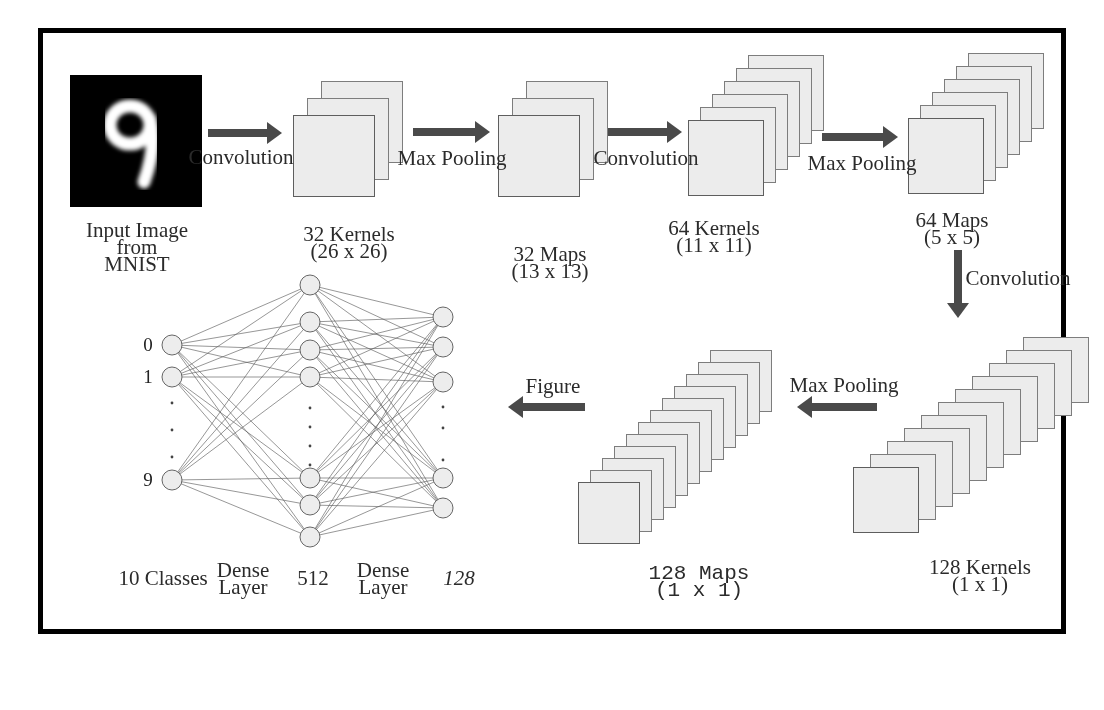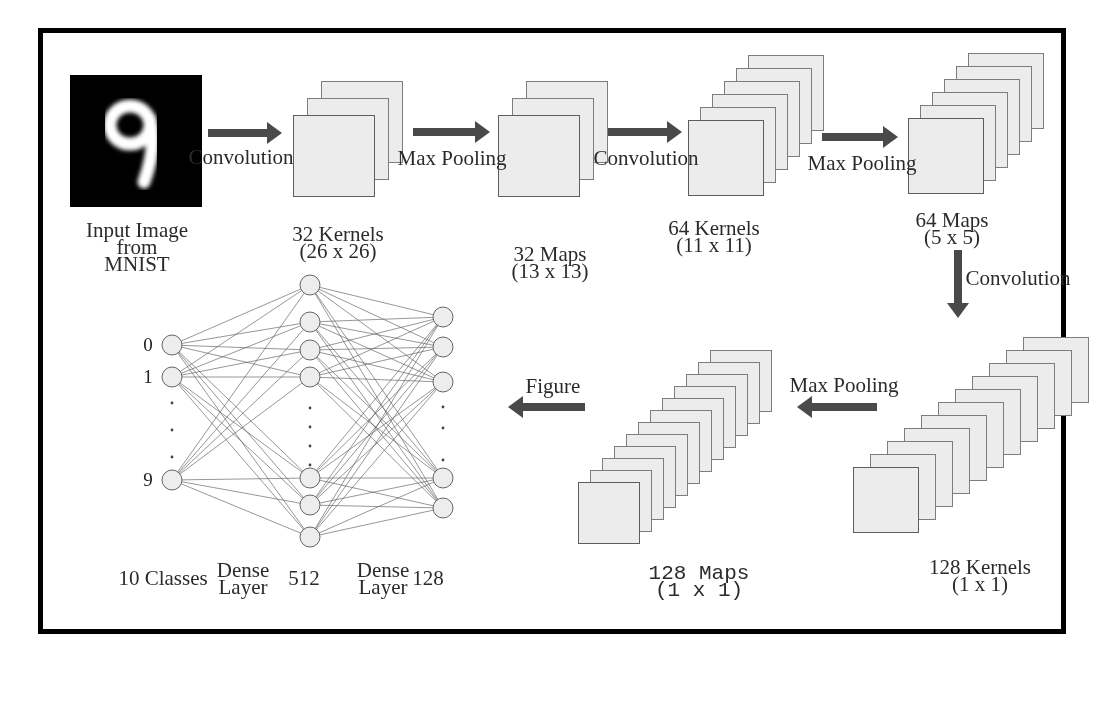--- a/index.html
+++ b/index.html
@@ -50,21 +50,21 @@
     </svg>
   </div>
   <div class="lbl" style="left:137px;top:222px;font-family:Liberation Serif, serif;">Input Image
 from
 MNIST</div>
 
   <div id="diagram">
       <div class="sq" style="left: 321px; top: 81px; width: 82px; height: 82px;"></div>
       <div class="sq" style="left: 307px; top: 98px; width: 82px; height: 82px;"></div>
       <div class="sq front" style="left: 293px; top: 115px; width: 82px; height: 82px;"></div>
-      <div class="lbl" style="left: 338px; top: 226px;">32 Kernels
+      <div class="lbl" style="left: 349px; top: 226px;">32 Kernels
 (26 x 26)</div>
       <div class="sq" style="left: 526px; top: 81px; width: 82px; height: 82px;"></div>
       <div class="sq" style="left: 512px; top: 98px; width: 82px; height: 82px;"></div>
       <div class="sq front" style="left: 498px; top: 115px; width: 82px; height: 82px;"></div>
       <div class="lbl" style="left: 550px; top: 226px; margin-top: 20px;">32 Maps
 (13 x 13)</div>
       <div class="sq" style="left: 748px; top: 55px; width: 76px; height: 76px;"></div>
       <div class="sq" style="left: 736px; top: 68px; width: 76px; height: 76px;"></div>
       <div class="sq" style="left: 724px; top: 81px; width: 76px; height: 76px;"></div>
       <div class="sq" style="left: 712px; top: 94px; width: 76px; height: 76px;"></div>
@@ -117,24 +117,24 @@
       <div class="lbl" style="left: 862px; top: 155px;">Max Pooling</div>
       <div class="arrow down" style="left: 947px; top: 250px; width: 22px; height: 68px;"></div>
       <div class="lbl" style="left: 1018px; top: 270px;">Convolution</div>
       <div class="arrow left" style="left: 797px; top: 396px; width: 80px; height: 22px;"></div>
       <div class="lbl" style="left: 844px; top: 377px;">Max Pooling</div>
       <div class="arrow left" style="left: 508px; top: 396px; width: 77px; height: 22px;"></div>
       <div class="lbl" style="left: 553px; top: 378px;">Figure</div>
       <div class="lbl" style="left: 163px; top: 570px;">10 Classes</div>
       <div class="lbl" style="left: 243px; top: 562px;">Dense
 Layer</div>
-      <div class="lbl" style="left: 304px; top: 570px;">512</div>
+      <div class="lbl" style="left: 313px; top: 570px;">512</div>
       <div class="lbl" style="left: 383px; top: 562px;">Dense
 Layer</div>
-      <div class="lbl" style="left: 428px; top: 570px;">128</div>
+      <div class="lbl" style="left: 459px; top: 570px; font-style: italic;">128</div>
     </div>
 
   <svg id="network" width="360" height="300" viewBox="120 262 360 300" style="left: 120px; top: 262px;">
       <line x1="172" y1="345" x2="310" y2="285" stroke="#5a5a5a" stroke-width="0.7" opacity="0.9"></line>
       <line x1="172" y1="345" x2="310" y2="322" stroke="#5a5a5a" stroke-width="0.7" opacity="0.9"></line>
       <line x1="172" y1="345" x2="310" y2="350" stroke="#5a5a5a" stroke-width="0.7" opacity="0.9"></line>
       <line x1="172" y1="345" x2="310" y2="377" stroke="#5a5a5a" stroke-width="0.7" opacity="0.9"></line>
       <line x1="172" y1="345" x2="310" y2="478" stroke="#5a5a5a" stroke-width="0.7" opacity="0.9"></line>
       <line x1="172" y1="345" x2="310" y2="505" stroke="#5a5a5a" stroke-width="0.7" opacity="0.9"></line>
       <line x1="172" y1="345" x2="310" y2="537" stroke="#5a5a5a" stroke-width="0.7" opacity="0.9"></line>

